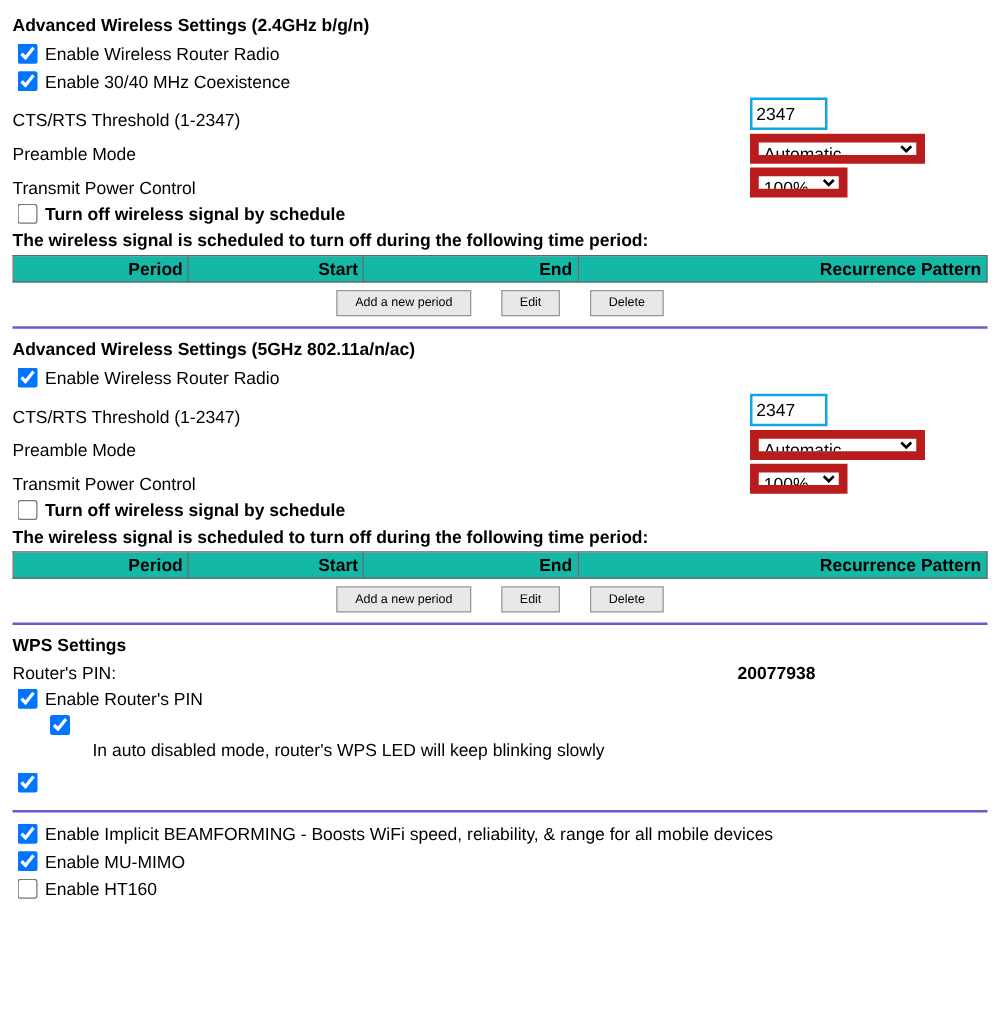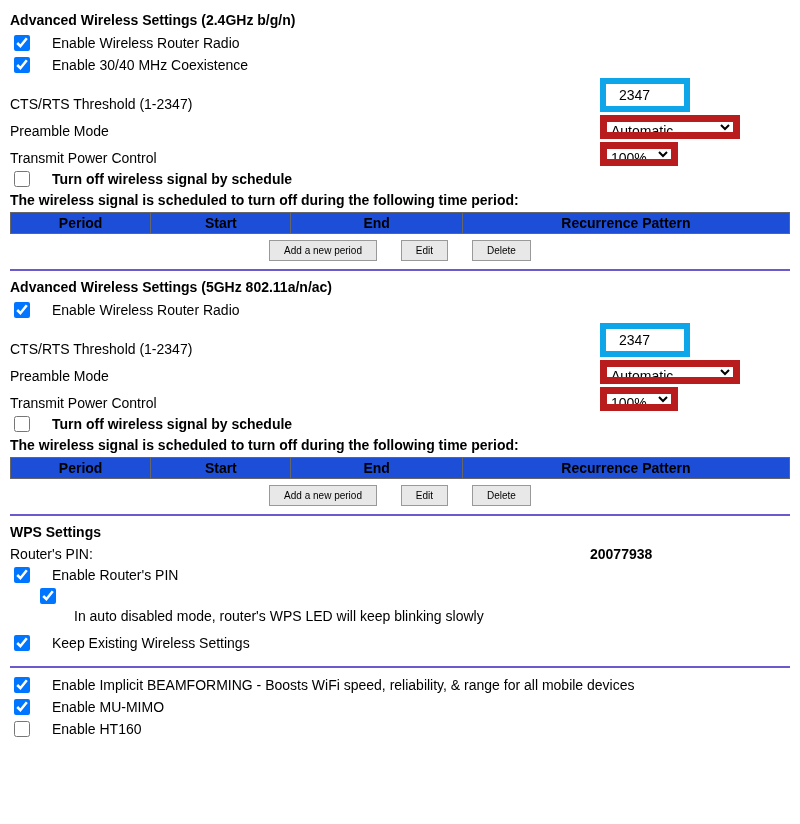--- a/index.html
+++ b/index.html
@@ -30,50 +30,49 @@
   input[type="checkbox"] {
     width: 16px;
     height: 16px;
     margin: 0 6px 0 4px;
     vertical-align: middle;
   }
   .cb-line {
     display: flex;
     align-items: center;
     margin: 4px 0;
-    gap: 16px;
   }
   .cb-line span { line-height: 18px; }
   .bold { font-weight: bold; }
   input[type="text"] {
-    border: 6px solid #0ea5e9;
+    border: 2px solid #0ea5e9;
     height: 20px;
-    padding: 1px 13px;
+    padding: 1px 3px;
     font-size: 14px;
     font-family: Arial, sans-serif;
   }
   select {
     border: 7px solid #b91c1c;
     height: 24px;
     font-size: 14px;
     font-family: Arial, sans-serif;
     background: #fff;
   }
   table.sched {
     width: 100%;
     border-collapse: collapse;
     margin: 4px 0 6px 0;
   }
   table.sched th {
     border: 1px solid #666;
-    text-align: center;
+    text-align: right;
     font-weight: bold;
     padding: 2px 4px;
     font-size: 14px;
-    background: #1d4ed8;
+    background: #14b8a6;
   }
   .btn-row {
     text-align: center;
     margin: 4px 0 8px 0;
   }
   button {
     background: #e8e8e8;
     border: 1px solid #999;
     padding: 4px 14px;
     font-size: 10px;
@@ -202,21 +201,20 @@
   <span>Enable Router's PIN</span>
 </div>
 
 <div class="cb-line indent1">
   <input type="checkbox" checked="" style="">
 </div>
 <div class="indent2">In auto disabled mode, router's WPS LED will keep blinking slowly</div>
 
 <div class="cb-line" style="margin-top:10px">
   <input type="checkbox" checked="" style="">
-  <span>Keep Existing Wireless Settings</span>
 </div>
 
 <hr class="purple" style="margin-top:14px">
 
 <div class="cb-line">
   <input type="checkbox" checked="" style="">
   <span>Enable Implicit BEAMFORMING - Boosts WiFi speed, reliability, &amp; range for all mobile devices</span>
 </div>
 <div class="cb-line">
   <input type="checkbox" checked="" style="">

